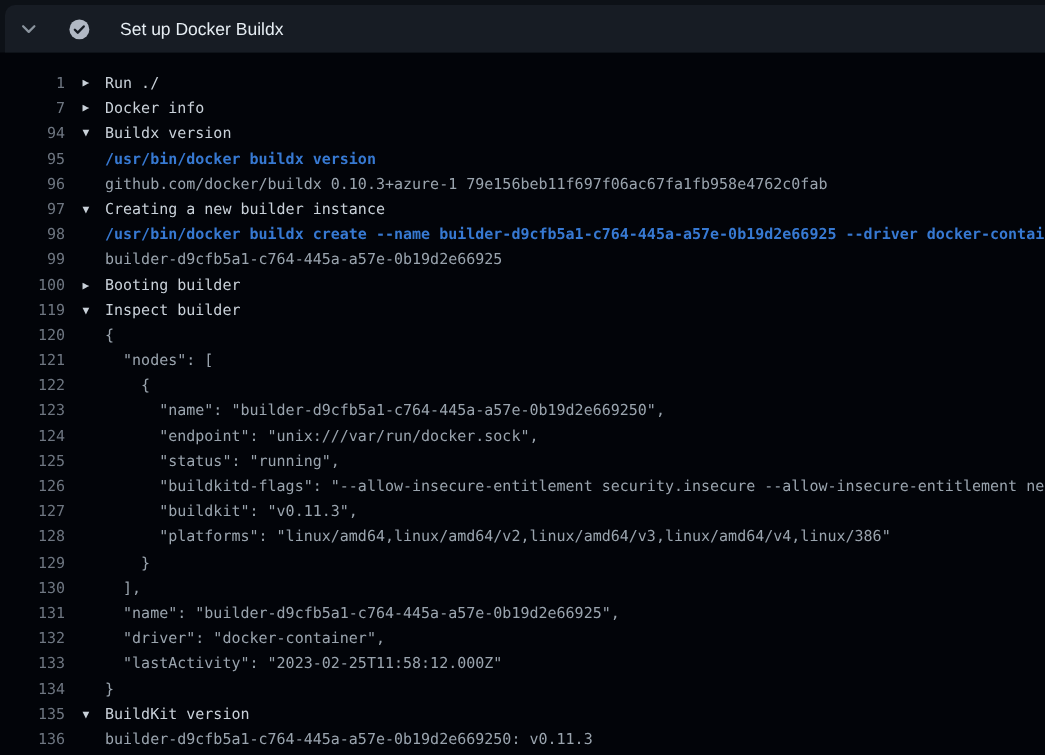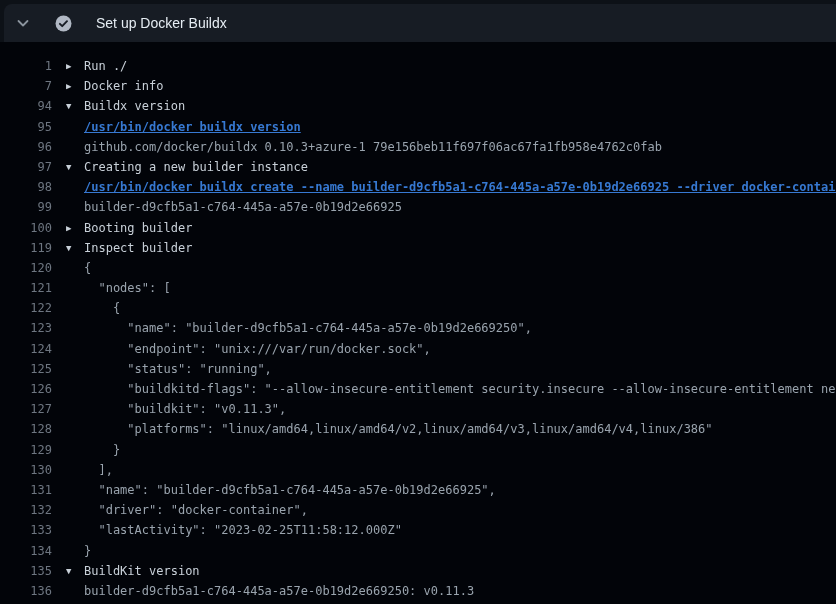--- a/index.html
+++ b/index.html
@@ -54,21 +54,21 @@
   .num{
     display:inline-block;width:52px;text-align:right;
     color:var(--num-fg);cursor:pointer;
   }
   .marker{
     display:inline-block;width:18px;margin-left:14px;
     color:var(--group-fg);font-size:9px;vertical-align:1px;
   }
   .txt{color:var(--output-fg);}
   .txt.group{color:var(--group-fg);cursor:pointer;}
-  .txt.command{color:var(--command-fg);font-weight:bold;text-decoration:underline;}
+  .txt.command{color:var(--command-fg);font-weight:bold;}
 </style>
 </head>
 <body>
 
 <div>
   <div class="header-strip">
     <div class="step-header">
       <span class="icon">
         <svg width="16" height="16" viewBox="0 0 16 16">
           <path d="M3.5 6l4.5 4.5L12.5 6" style="stroke:var(--chevron)" stroke-width="1.8" fill="none" stroke-linecap="round" stroke-linejoin="round"></path>

